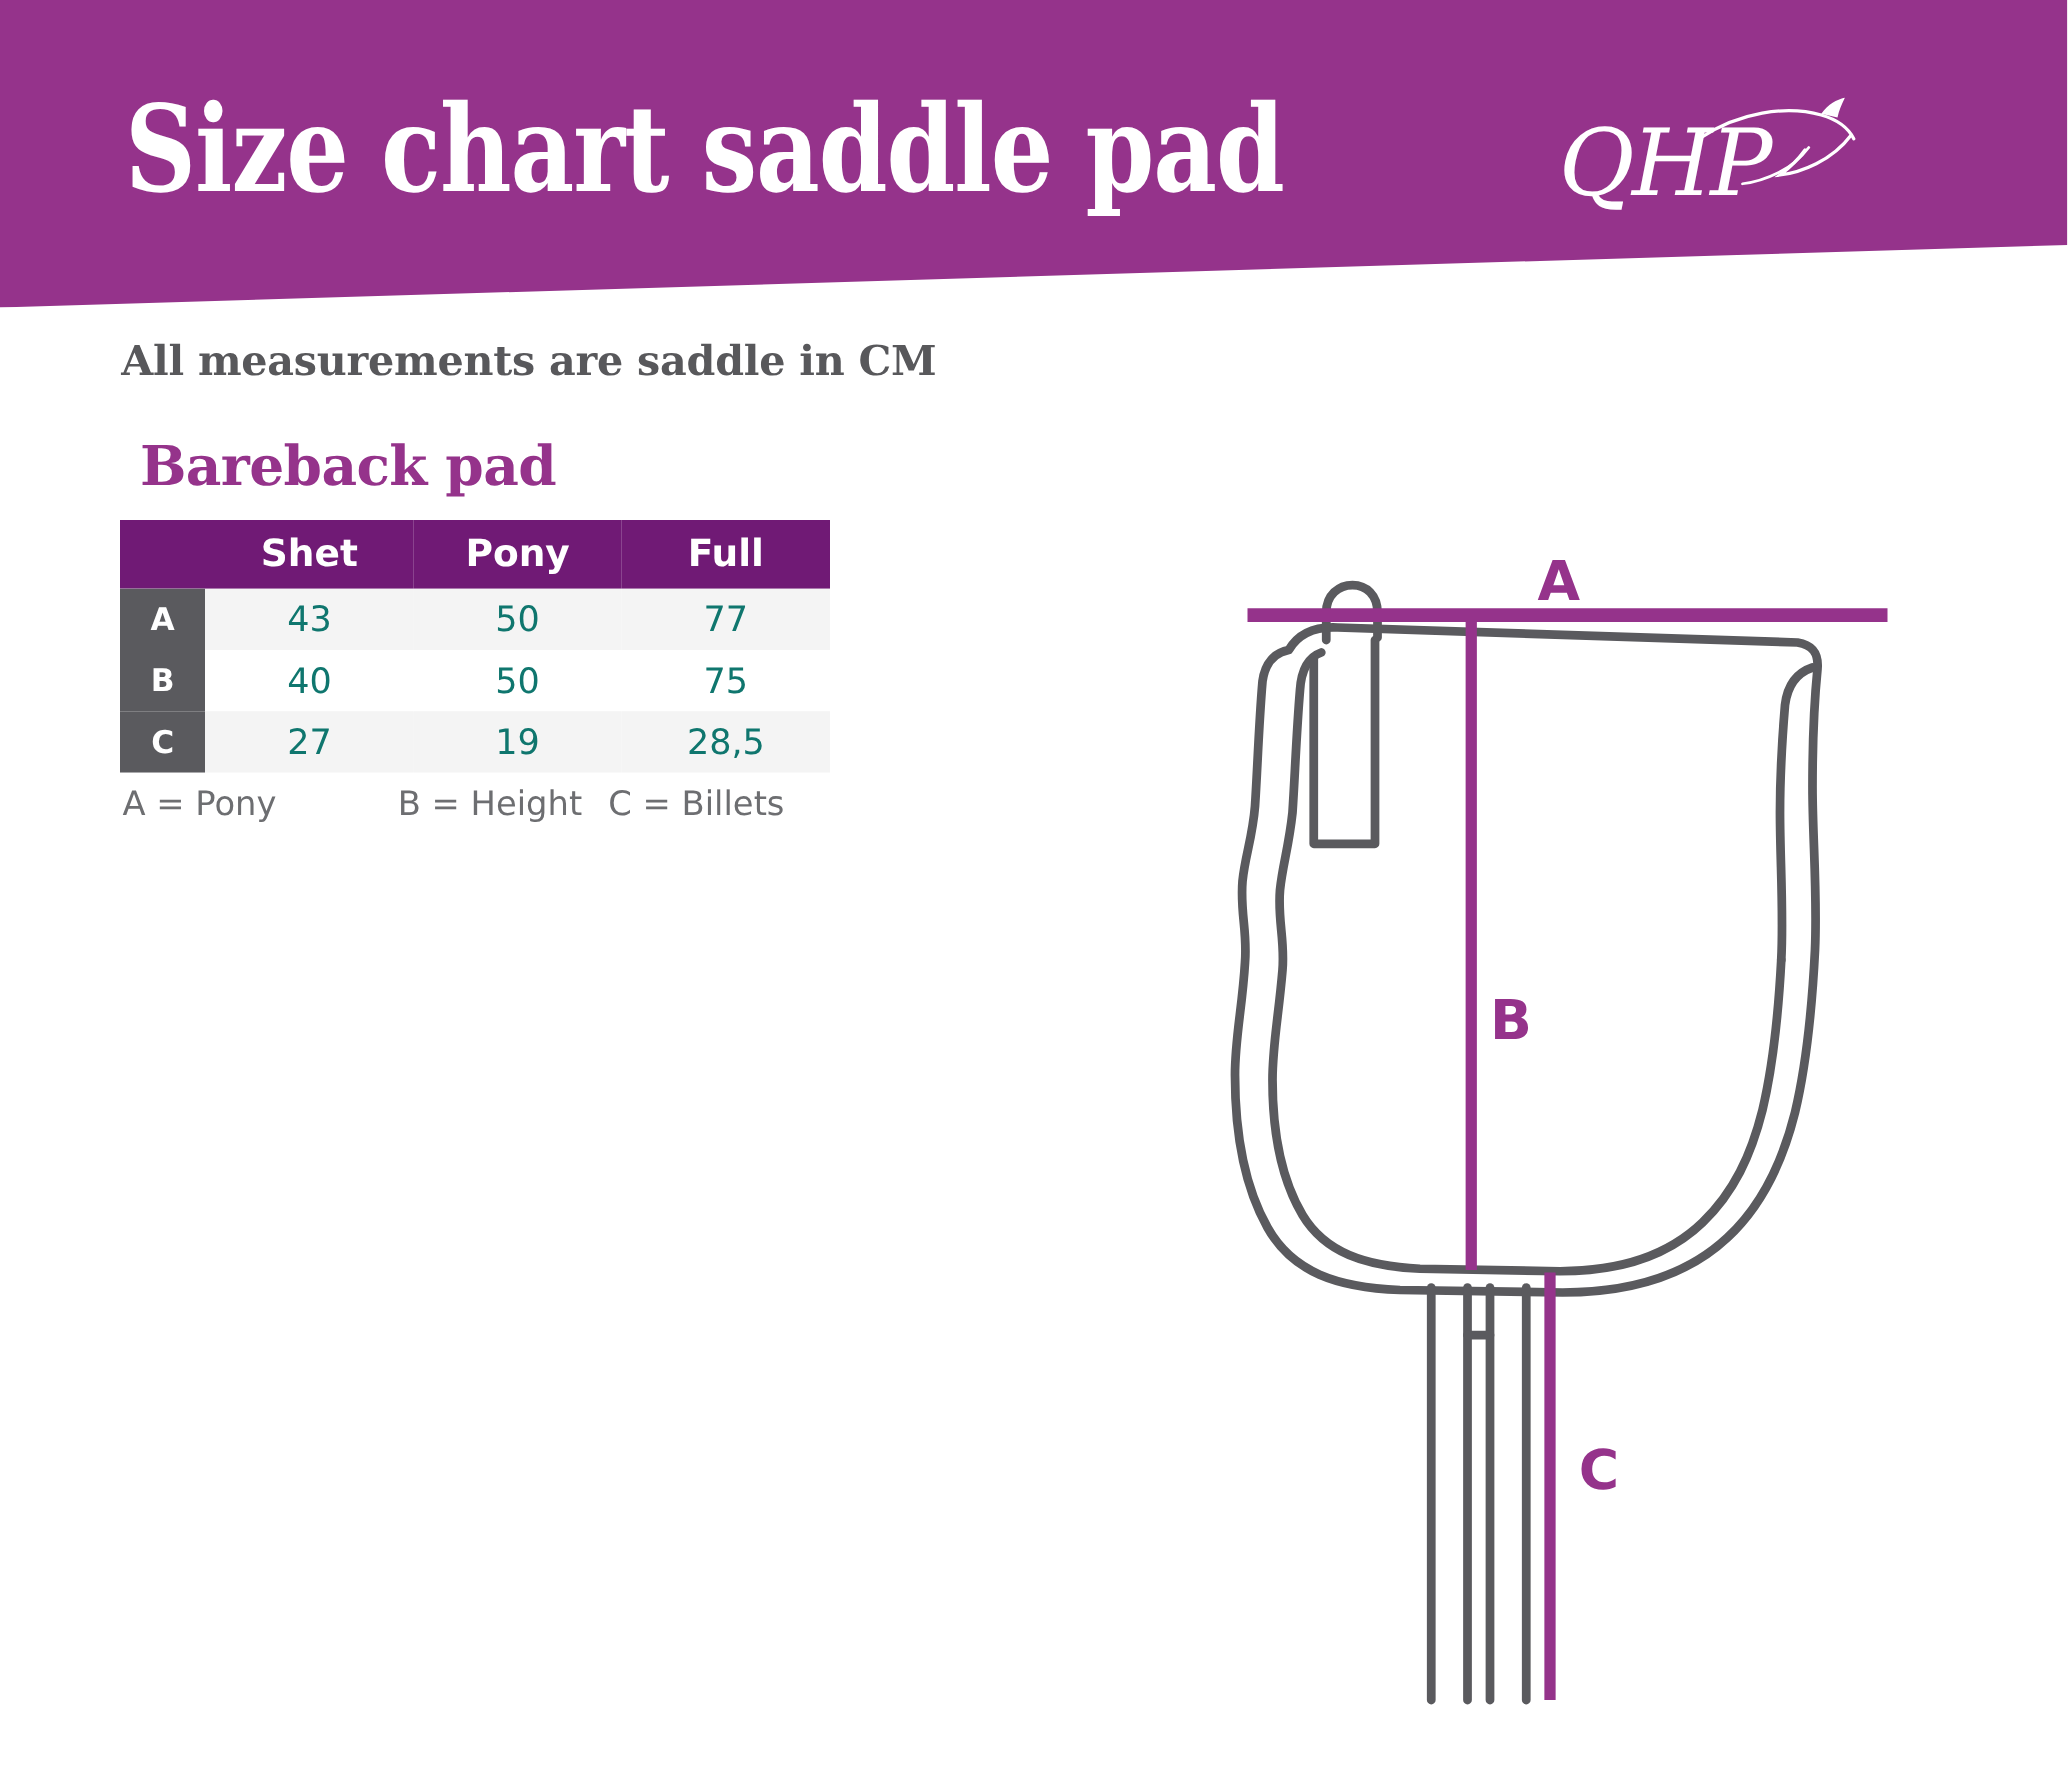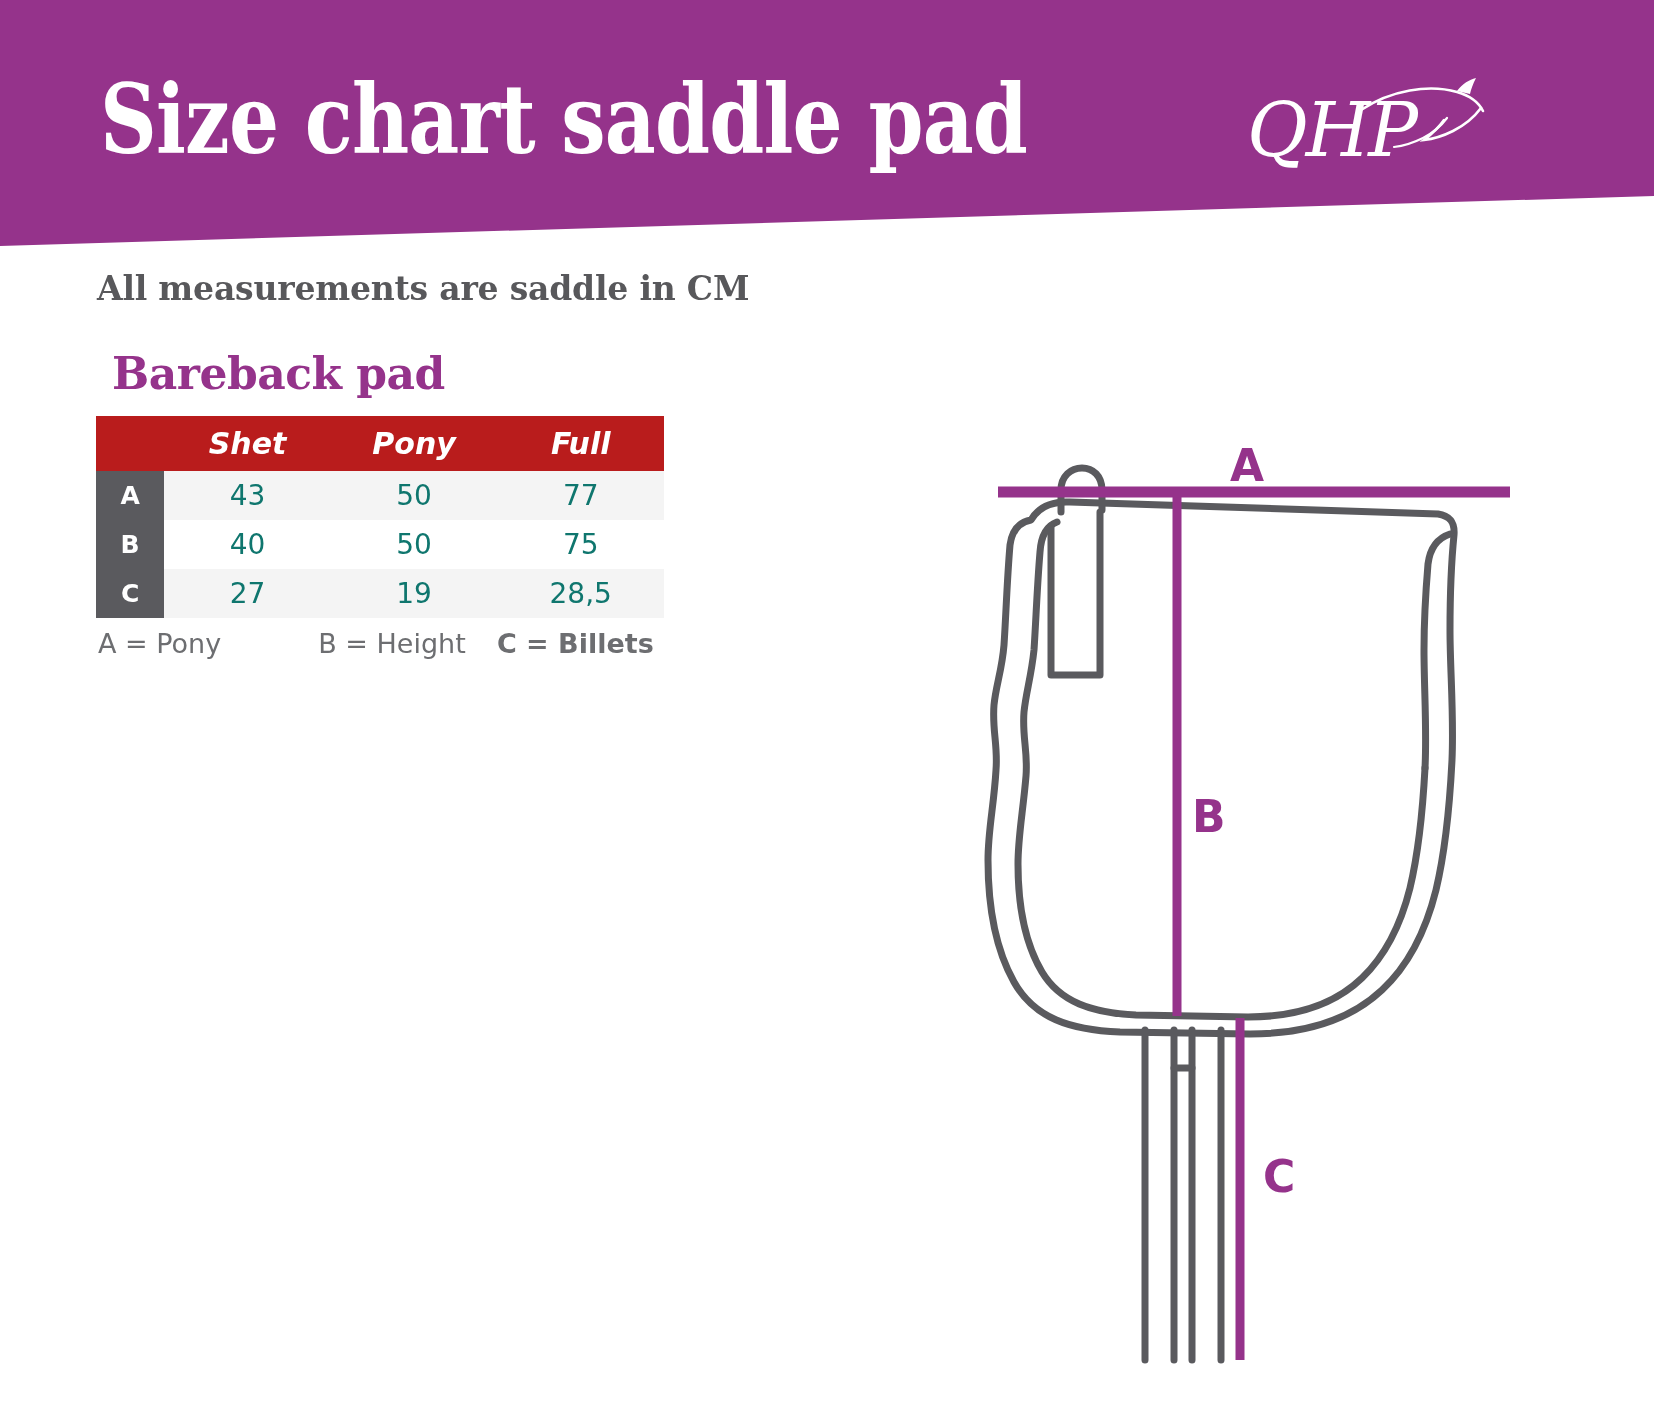--- a/index.html
+++ b/index.html
@@ -83,23 +83,22 @@
     top: 416px;
     width: 568px;
     border-collapse: collapse;
     table-layout: fixed;
   }
   .size-table th, .size-table td {
     padding: 0;
     margin: 0;
   }
   .size-table thead tr {
-    background: #b91c1c;
+    background: #701a75;
     height: 55px;
-    font-style: italic;
   }
   .size-table thead th {
     color: #ffffff;
     font-size: 30px;
     font-weight: 700;
     text-align: center;
     font-family: "DejaVu Sans", sans-serif;
   }
   .size-table thead th.corner { width: 68px; }
   .col-w { width: 166px; }
@@ -131,21 +130,21 @@
     display: flex;
   }
   .legend-item {
     color: #6d6e71;
     font-size: 27px;
     font-family: "DejaVu Sans", sans-serif;
     white-space: nowrap;
   }
   .legend-item.i0 { width: 200px; text-align: left; padding-left: 2px; }
   .legend-item.i1 { width: 190px; text-align: center; }
-  .legend-item.i2 { width: 178px; text-align: center; font-weight: bold; }
+  .legend-item.i2 { width: 178px; text-align: left; }
 
   
   .diagram {
     position: absolute;
     left: 930px;
     top: 430px;
     width: 640px;
     height: 930px;
   }
   .diagram svg { display: block; overflow: visible; }

